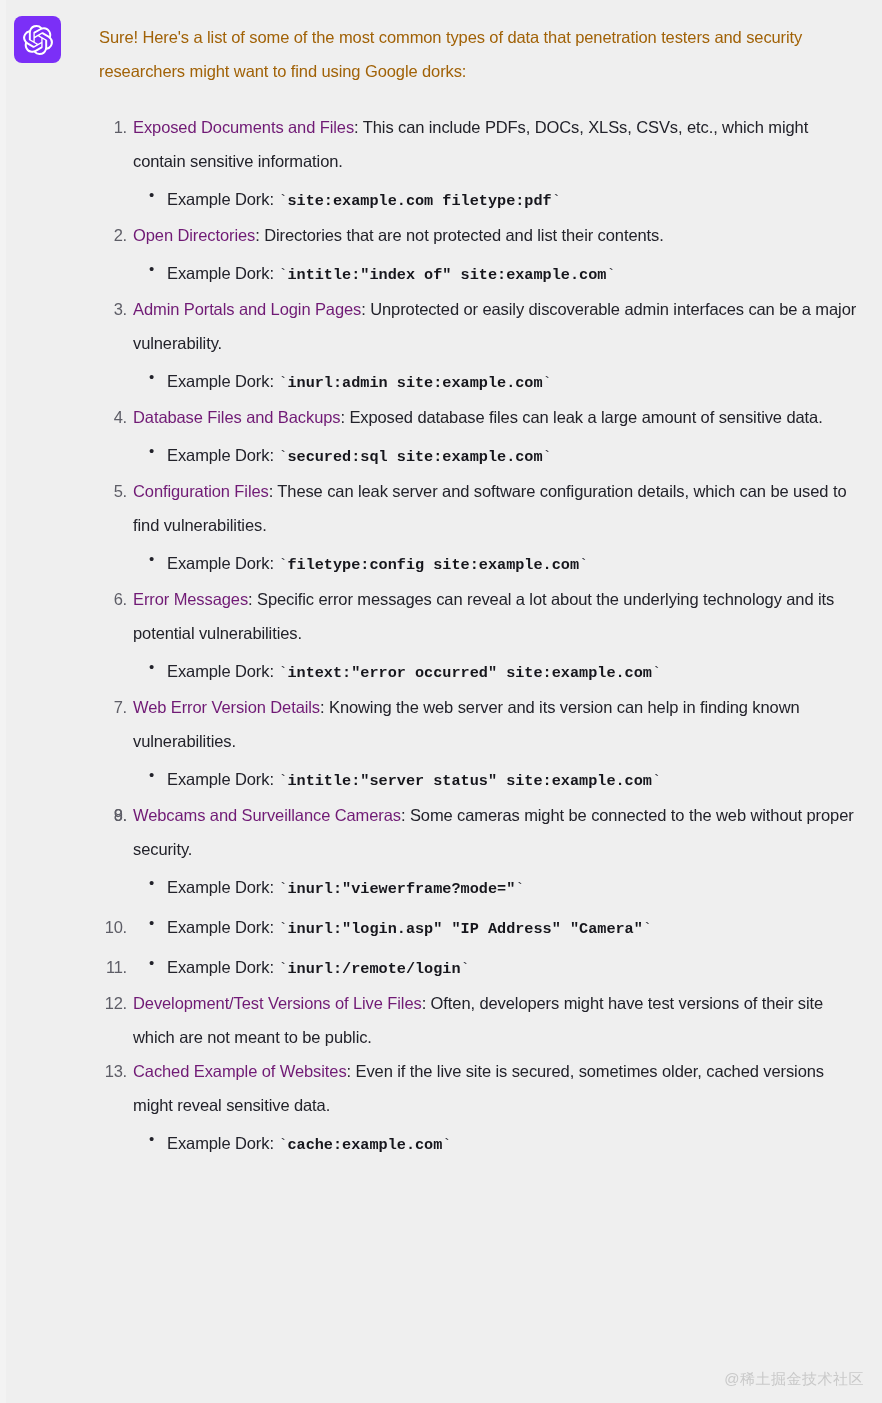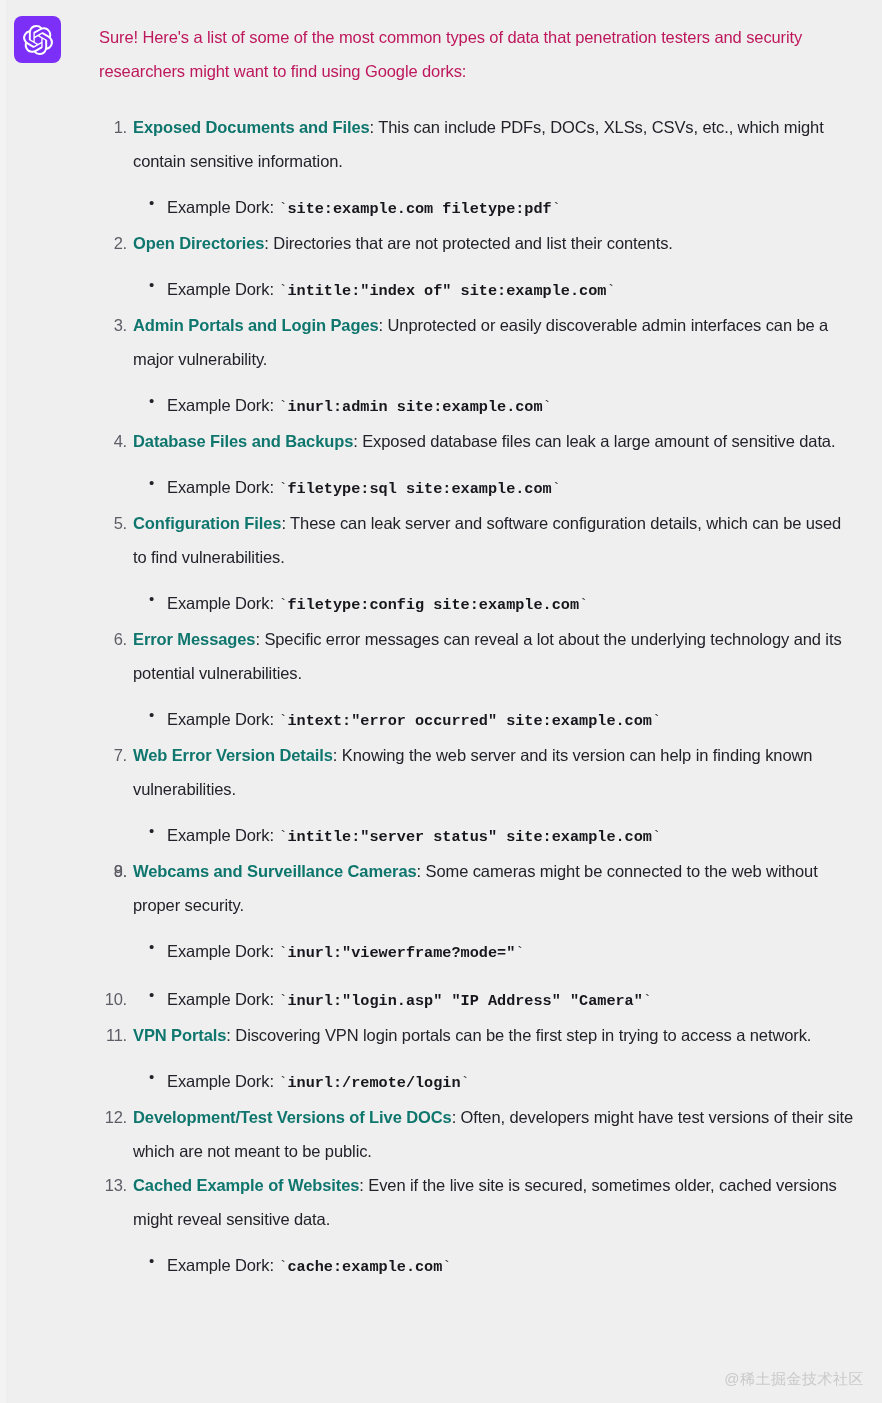--- a/index.html
+++ b/index.html
@@ -54,21 +54,21 @@
 
   .body {
     flex: 1 1 auto;
     padding-left: 38px;
     padding-right: 8px;
   }
 
   .intro {
     font-size: 16.5px;
     line-height: 34px;
-    color: #be185d;
+    color: #a16207;
     margin: 4px 0 0 0;
     letter-spacing: -0.1px;
   }
 
   ol.main-list {
     list-style: none;
     margin: 22px 0 0 0;
     padding: 0;
     counter-reset: item;
   }
@@ -92,27 +92,27 @@
   }
 
   .item-text {
     font-size: 16.5px;
     line-height: 34px;
     color: #22222a;
     letter-spacing: -0.1px;
     margin: 0;
   }
   .item-text b {
-    font-weight: 700;
-    color: #0f766e;
+    font-weight: 400;
+    color: #701a75;
   }
 
   ul.sub-list {
     list-style: none;
-    margin: 12px 0 0 0;
+    margin: 4px 0 0 0;
     padding: 0 0 0 14px;
   }
   ul.sub-list > li {
     position: relative;
     padding-left: 20px;
     font-size: 16.5px;
     line-height: 34px;
     color: #22222a;
     letter-spacing: -0.1px;
   }
@@ -187,21 +187,21 @@
         <li>
           <p class="item-text"><b>Admin Portals and Login Pages</b><span>: Unprotected or easily discoverable admin interfaces can be a major vulnerability.</span></p>
           <ul class="sub-list">
             <li><span>Example Dork:</span> <span class="tick">`</span><code class="dork">inurl:admin site:example.com</code><span class="tick">`</span></li>
           </ul>
         </li>
 
         <li>
           <p class="item-text"><b>Database Files and Backups</b><span>: Exposed database files can leak a large amount of sensitive data.</span></p>
           <ul class="sub-list">
-            <li><span>Example Dork:</span> <span class="tick">`</span><code class="dork">filetype:sql site:example.com</code><span class="tick">`</span></li>
+            <li><span>Example Dork:</span> <span class="tick">`</span><code class="dork">secured:sql site:example.com</code><span class="tick">`</span></li>
           </ul>
         </li>
 
         <li>
           <p class="item-text"><b>Configuration Files</b><span>: These can leak server and software configuration details, which can be used to find vulnerabilities.</span></p>
           <ul class="sub-list">
             <li><span>Example Dork:</span> <span class="tick">`</span><code class="dork">filetype:config site:example.com</code><span class="tick">`</span></li>
           </ul>
         </li>
 
@@ -229,28 +229,27 @@
           </ul>
         </li>
 
         <li>
           <ul class="sub-list">
             <li><span>Example Dork:</span> <span class="tick">`</span><code class="dork">inurl:"login.asp" "IP Address" "Camera"</code><span class="tick">`</span></li>
           </ul>
         </li>
 
         <li>
-          <p class="item-text"><b>VPN Portals</b><span>: Discovering VPN login portals can be the first step in trying to access a network.</span></p>
           <ul class="sub-list">
             <li><span>Example Dork:</span> <span class="tick">`</span><code class="dork">inurl:/remote/login</code><span class="tick">`</span></li>
           </ul>
         </li>
 
         <li>
-          <p class="item-text"><b>Development/Test Versions of Live DOCs</b><span>: Often, developers might have test versions of their site which are not meant to be public.</span></p>
+          <p class="item-text"><b>Development/Test Versions of Live Files</b><span>: Often, developers might have test versions of their site which are not meant to be public.</span></p>
         </li>
 
         <li>
           <p class="item-text"><b>Cached Example of Websites</b><span>: Even if the live site is secured, sometimes older, cached versions might reveal sensitive data.</span></p>
           <ul class="sub-list">
             <li><span>Example Dork:</span> <span class="tick">`</span><code class="dork">cache:example.com</code><span class="tick">`</span></li>
           </ul>
         </li>
 
       </ol>

